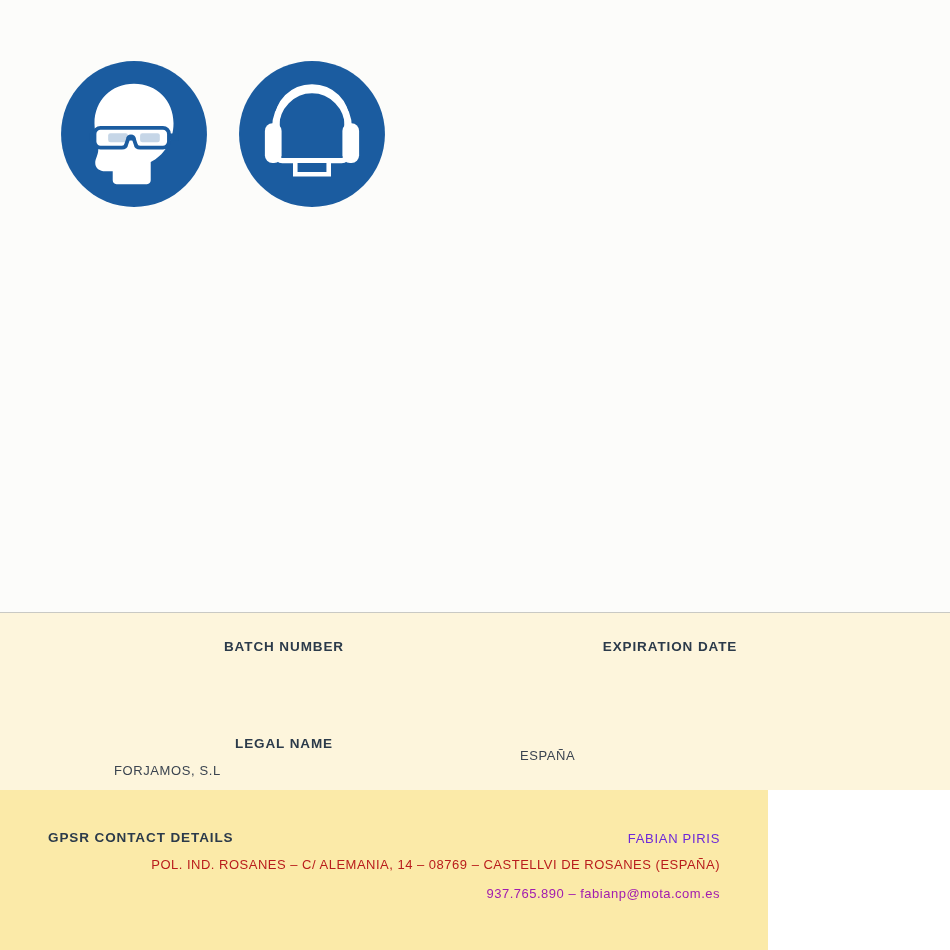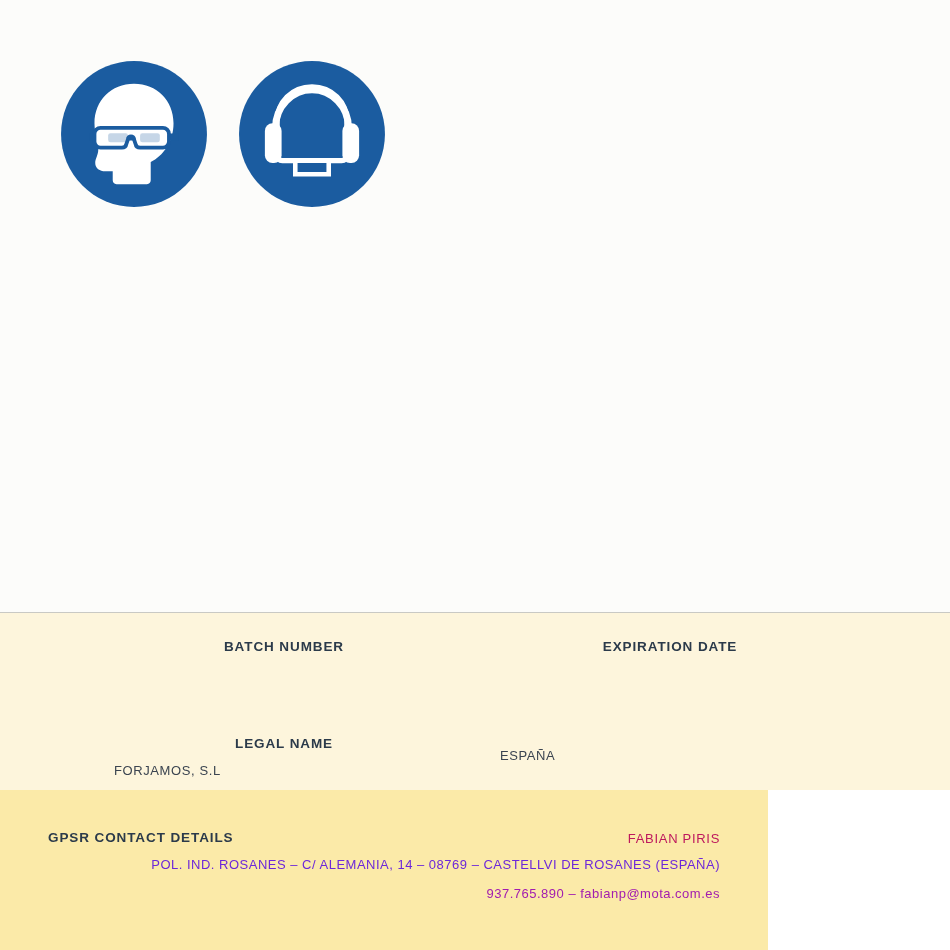--- a/index.html
+++ b/index.html
@@ -90,21 +90,21 @@
   .col-right .hdr,
   .col-right .val { text-align: left; padding-left: 0; }
   .col-right .hdr { text-align: center; }
   .val {
     font-size: 13px;
     letter-spacing: 0.6px;
     color: #3b4450;
     margin-top: 12px;
     white-space: nowrap;
   }
-  .col-right .val { text-align: left; }
+  .col-right .val { text-align: left; margin-left: 20px; }
 
   
   .gpsr-block {
     position: absolute;
     left: 0;
     top: 790px;
     width: 768px;
     height: 160px;
     background: #fbeaa8;
     box-sizing: border-box;
@@ -123,30 +123,30 @@
     letter-spacing: 0.9px;
     color: #2b3a4a;
     white-space: nowrap;
   }
   .gpsr-contact-name {
     position: absolute;
     right: 48px;
     top: 41px;
     font-size: 13px;
     letter-spacing: 0.7px;
-    color: #be185d;
+    color: #6d28d9;
     white-space: nowrap;
   }
   .gpsr-address {
     position: absolute;
     right: 48px;
     top: 67px;
     font-size: 13px;
     letter-spacing: 0.5px;
-    color: #6d28d9;
+    color: #b91c1c;
     white-space: nowrap;
   }
   .gpsr-phone {
     position: absolute;
     right: 48px;
     top: 96px;
     font-size: 13px;
     letter-spacing: 0.5px;
     color: #a21caf;
     white-space: nowrap;

